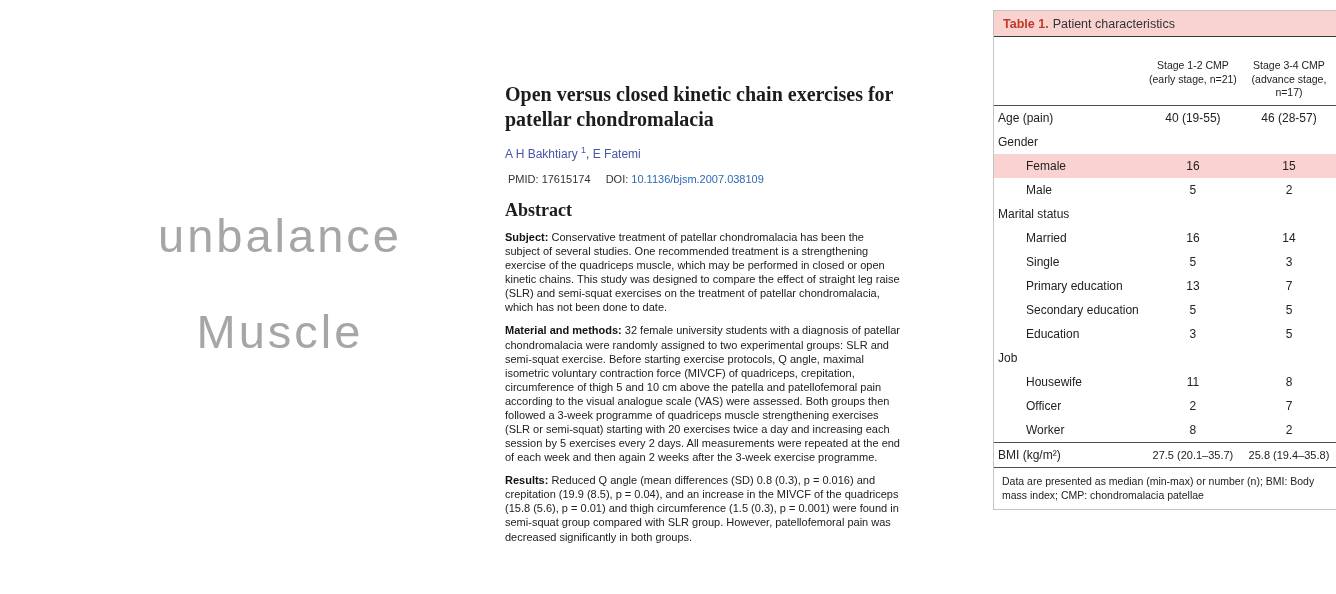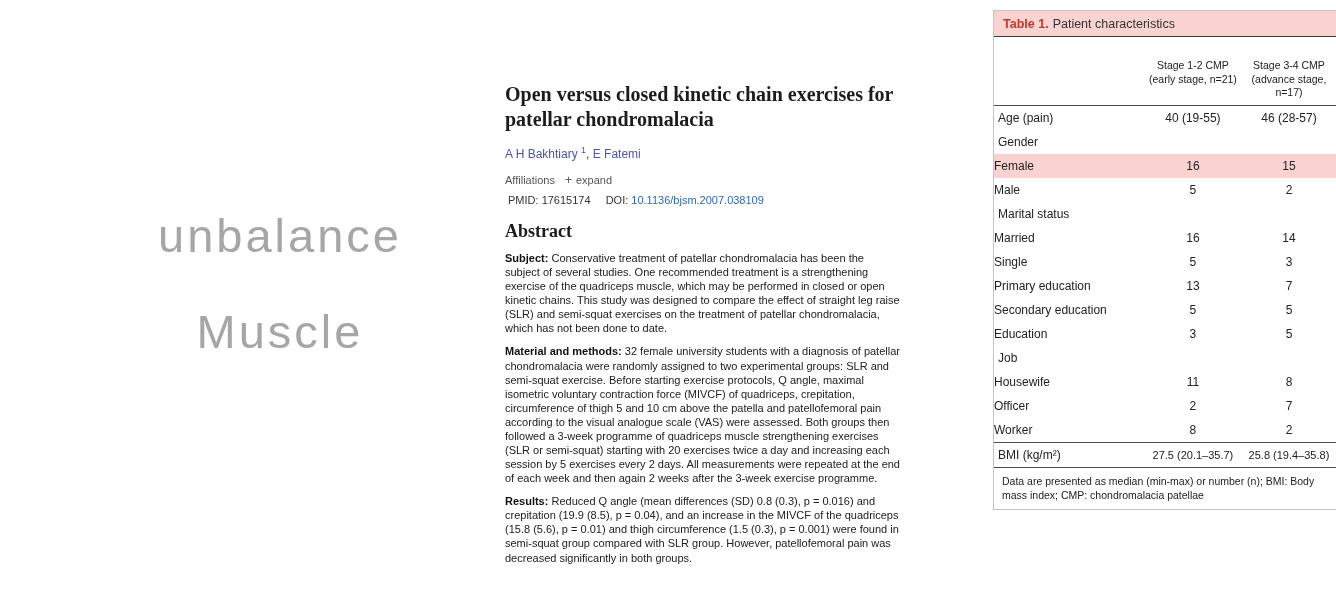--- a/index.html
+++ b/index.html
@@ -52,21 +52,21 @@
   .cap-text { color: #333; }
   table.data-table { width: 100%; border-collapse: collapse; table-layout: fixed; }
   table.data-table col.c-label { width: 44%; }
   table.data-table col.c-val { width: 28%; }
   thead th {
     font-weight: 400; font-size: 10.5px; color: #222; text-align: center;
     padding: 22px 2px 5px 2px; line-height: 1.3; vertical-align: top;
     border-bottom: 1px solid #4d4d4d;
   }
   tbody td { font-size: 12px; padding: 5px 4px; color: #222; }
-  tbody td.indent { padding-left: 0; }
+  tbody td.indent { padding-left: 32px; }
   tbody td.val { text-align: center; white-space: nowrap; }
   tr.hl { background: #fad2d2; }
   tr.rule-above td { border-top: 1px solid #4d4d4d; }
   tr.rule-above td.val { font-size: 11px; }
   .tbl-footnote {
     border-top: 1px solid #4d4d4d; padding: 6px 8px 7px 8px;
     font-size: 10.5px; line-height: 1.35; color: #222;
   }
 </style>
 </head>
@@ -79,27 +79,20 @@
     <div>Muscle</div>
   </div>
 
   <div class="article">
     <h1 class="article-title">Open versus closed kinetic chain exercises for patellar chondromalacia</h1>
 
     <div class="authors">
       <a class="author-link"><span>A H Bakhtiary</span>&nbsp;<sup class="author-sup">1</sup></a><span>, </span><a class="author-link">E Fatemi</a>
     </div>
 
-    <div class="affil-row">
-      <span>Affiliations</span>
-      <button class="expand-btn">
-        <span class="plus-glyph">+</span>
-        <span>expand</span>
-      </button>
-    </div>
 
     <div class="ids-row">
       <span class="id-label">PMID:</span>
       <span class="id-value">17615174</span>
       <span class="id-label">DOI:</span>
       <a class="doi-link">10.1136/bjsm.2007.038109</a>
     </div>
 
     <h2 class="abstract-heading">Abstract</h2>
 

